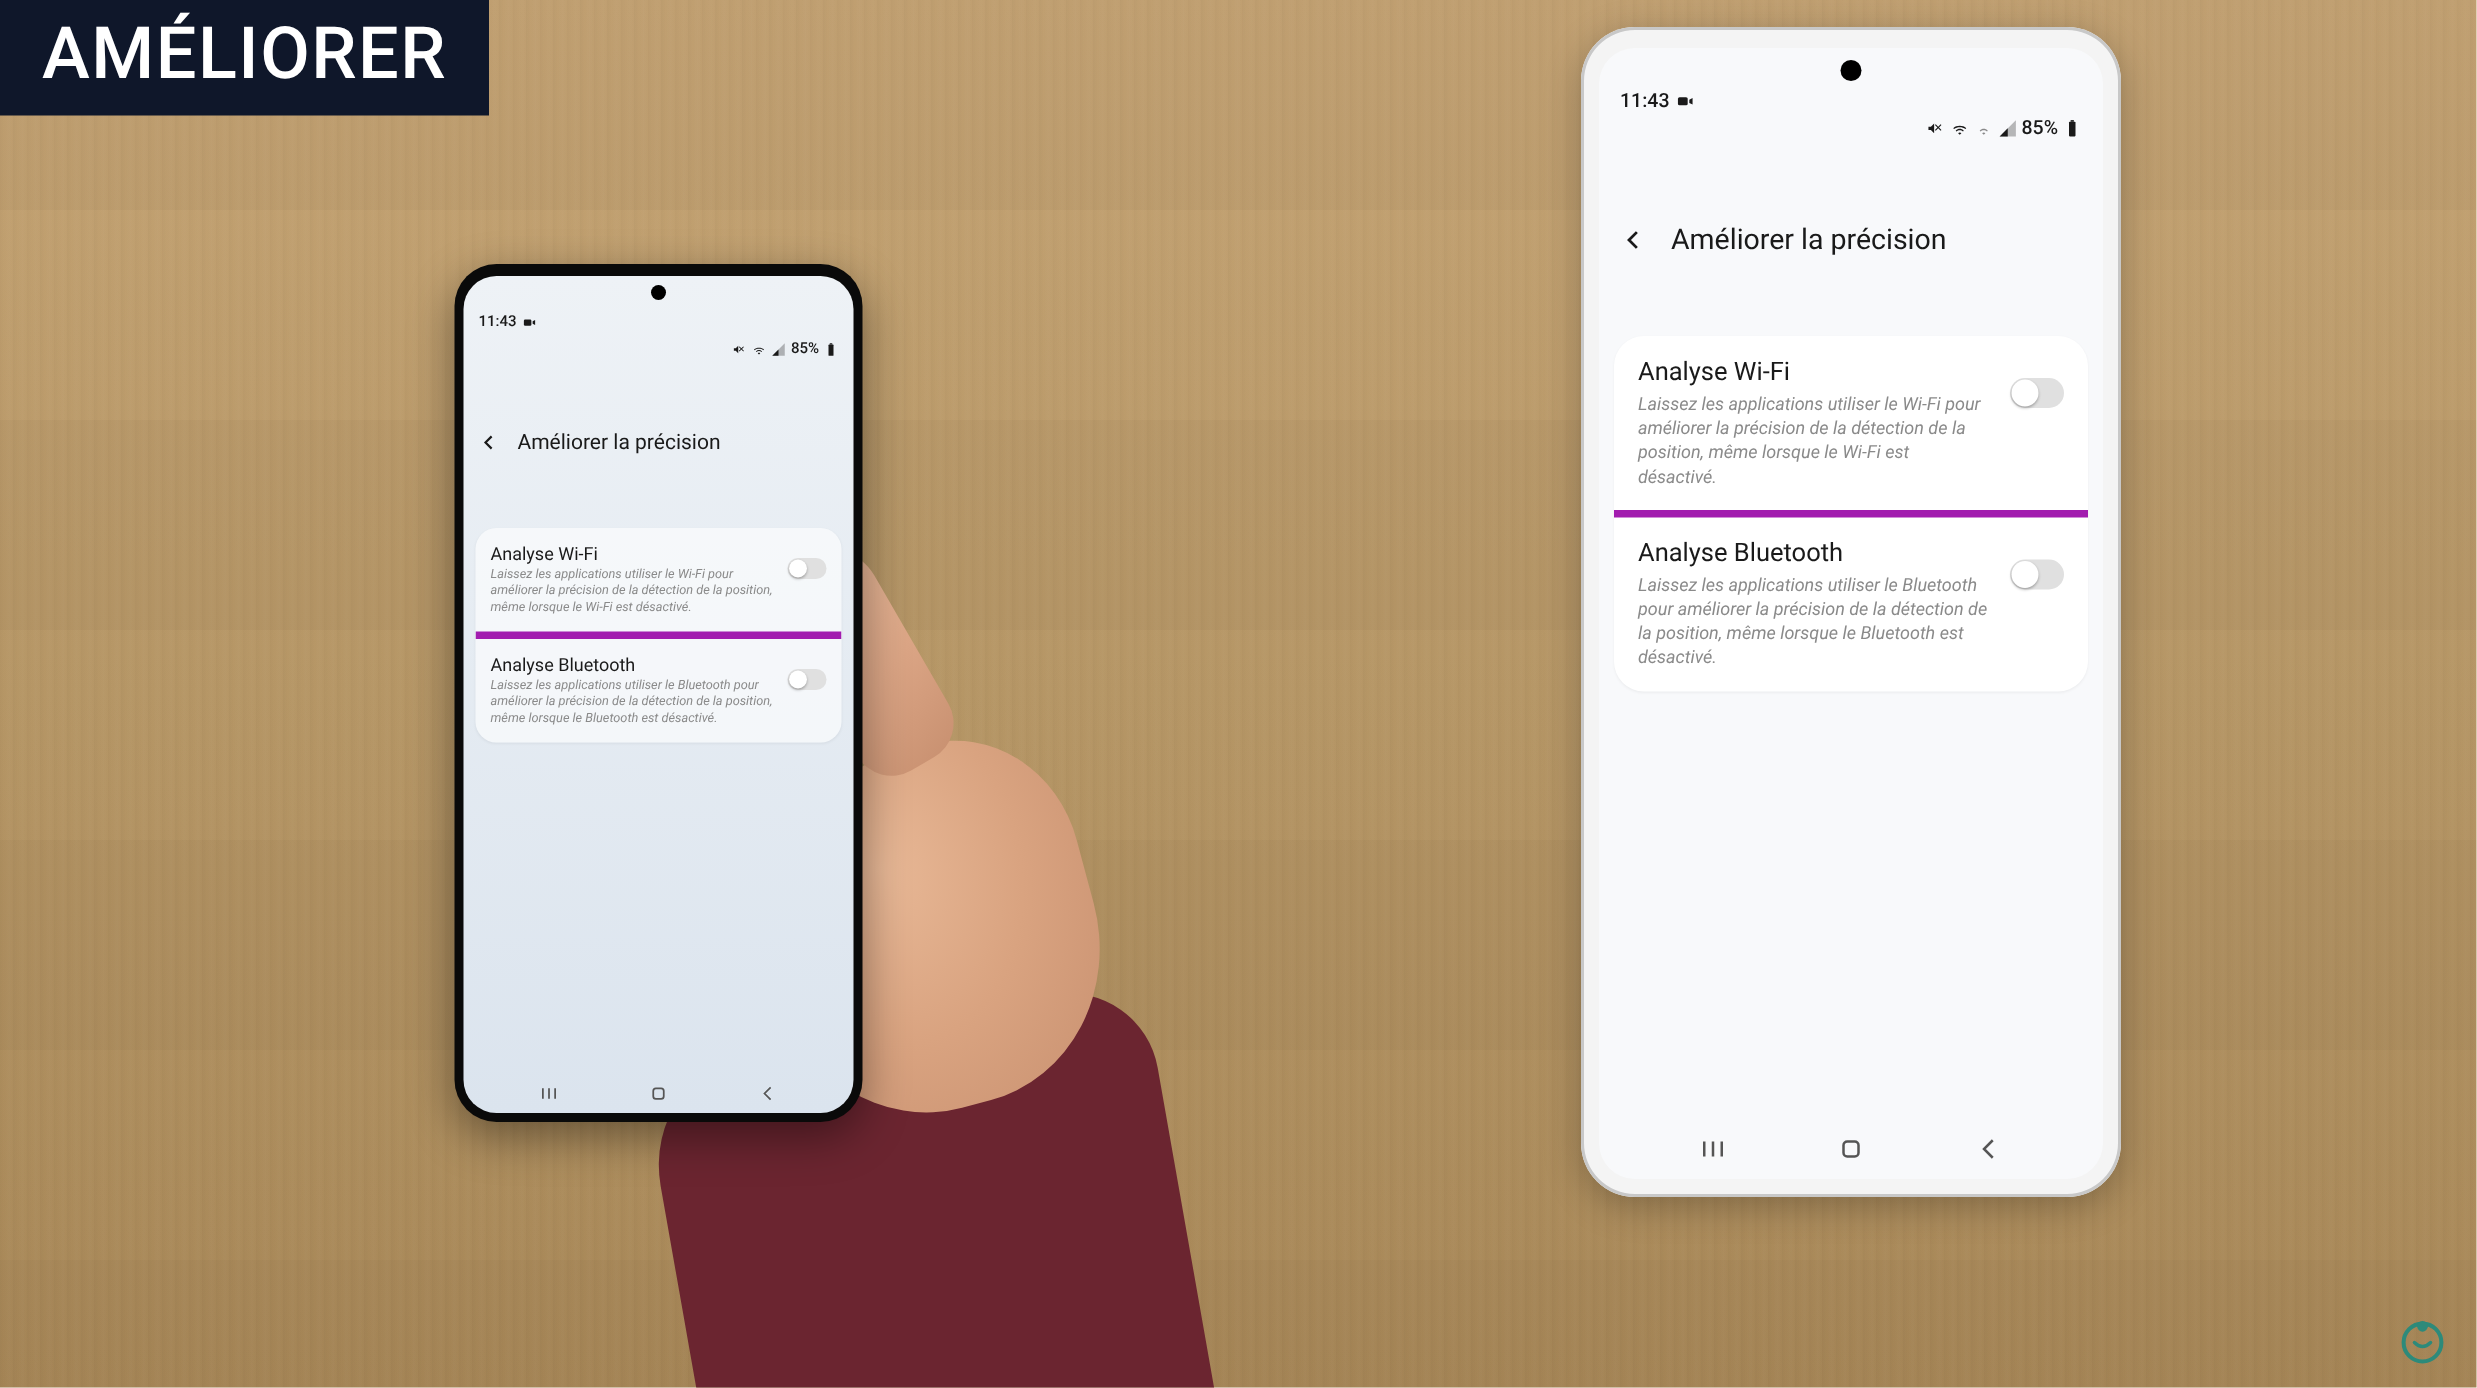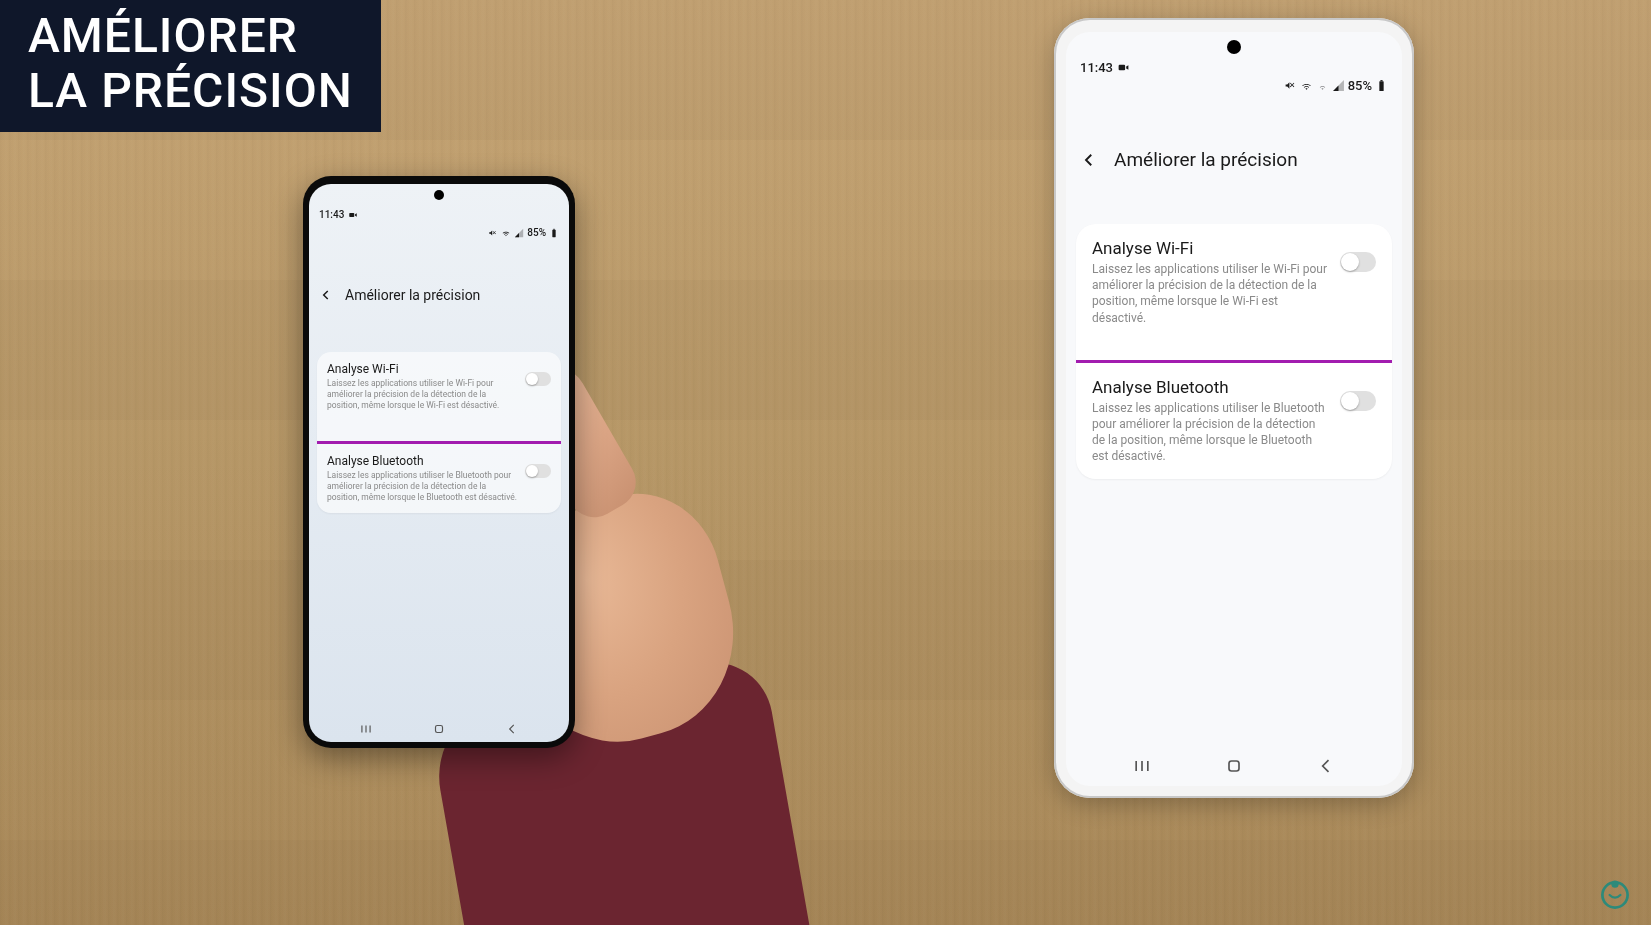--- a/index.html
+++ b/index.html
@@ -184,34 +184,34 @@
       align-items: flex-start;
       padding: 14px 16px;
       gap: 12px;
       justify-content: flex-end;
     }
     .phone-physical .setting-row {
       padding: 10px 10px;
       gap: 8px;
     }
     .setting-row + .setting-row {
-      border-top: 3px solid #a21caf;
-      margin-top: 20px;
+      border-top: 5px solid #a21caf;
     }
     .setting-text { flex: 1; }
     .setting-title {
       font-size: 17px;
       color: #1a1a1a;
       margin-bottom: 3px;
     }
     .phone-physical .setting-title { font-size: 12px; margin-bottom: 2px; }
     .setting-desc {
       font-size: 12px;
       color: #8a8a8a;
       line-height: 1.35;
+      font-style: italic;
     }
     .phone-physical .setting-desc { font-size: 8.5px; line-height: 1.3; }
     
     
     .toggle {
       width: 36px;
       height: 20px;
       background: #e0e0e0;
       border-radius: 999px;
       position: relative;
@@ -313,21 +313,20 @@
       width: 36px;
       height: 36px;
       z-index: 200;
     }
   </style>
 </head>
 <body>
 
 <div class="title-overlay">
   <div class="line">AMÉLIORER</div>
-  <div class="line">LA PRÉCISION</div>
 </div>
 
 <div class="hand">
   <div class="sleeve"></div>
   <div class="palm"></div>
   <div class="thumb"></div>
 </div>
 
 <div class="phone-physical">
   <div class="phone-screen">

